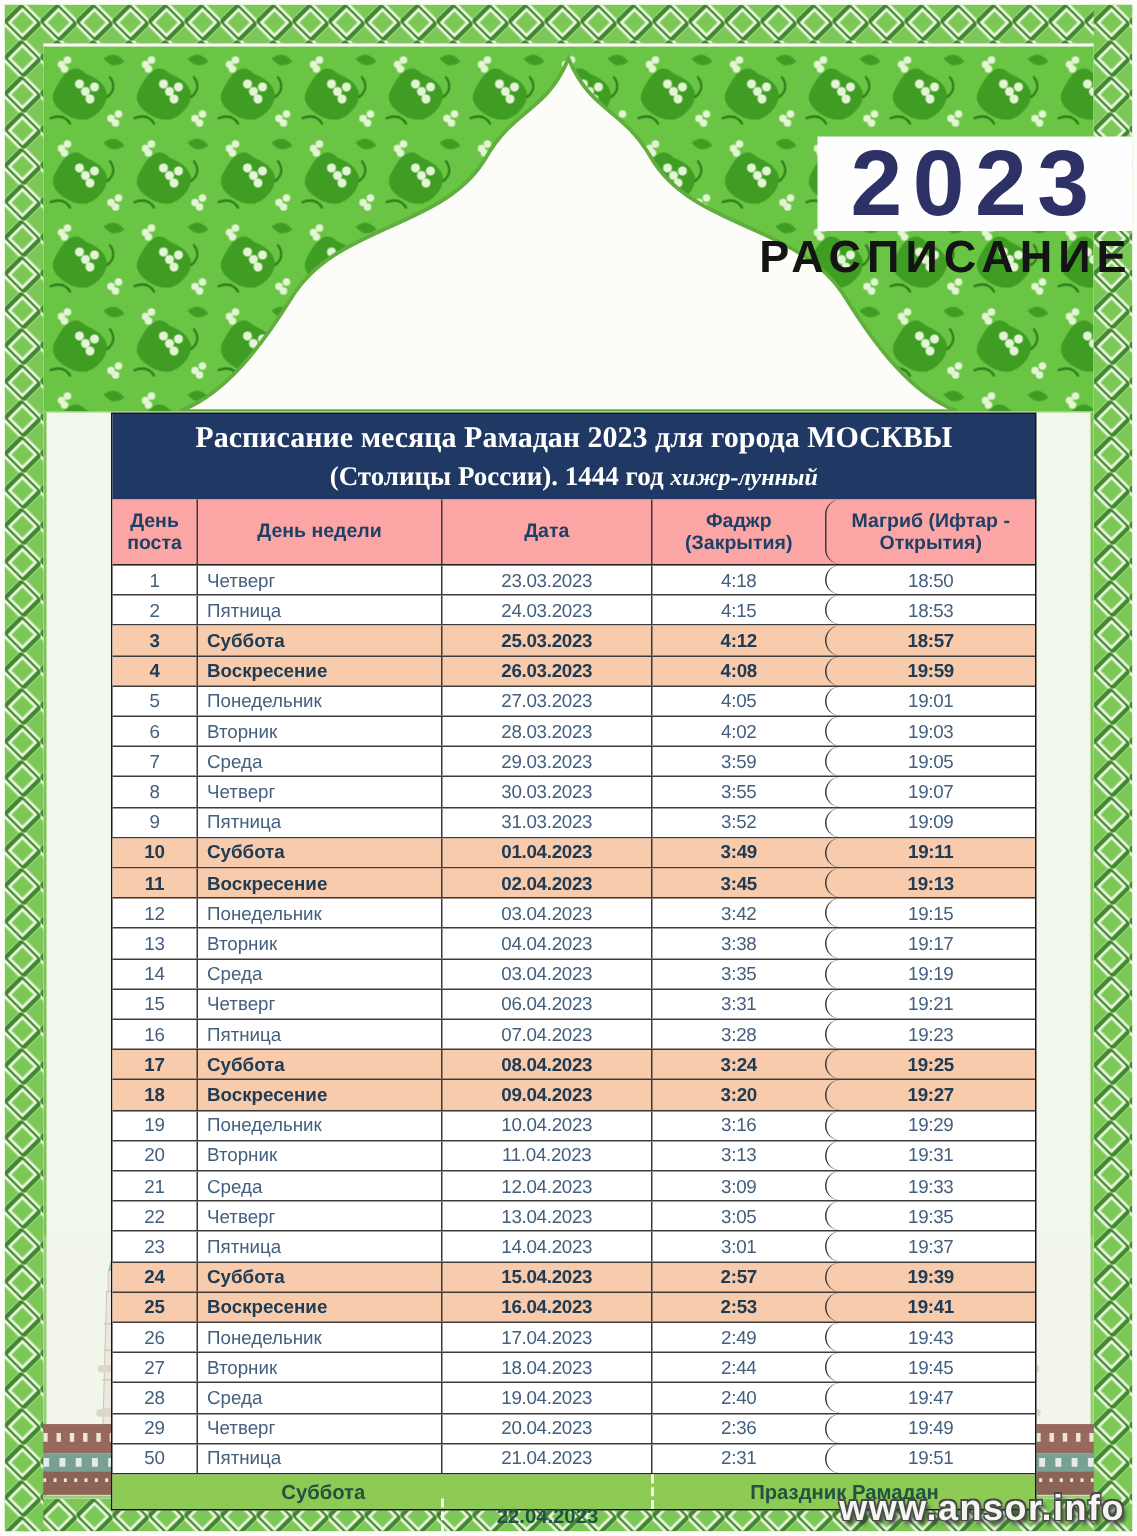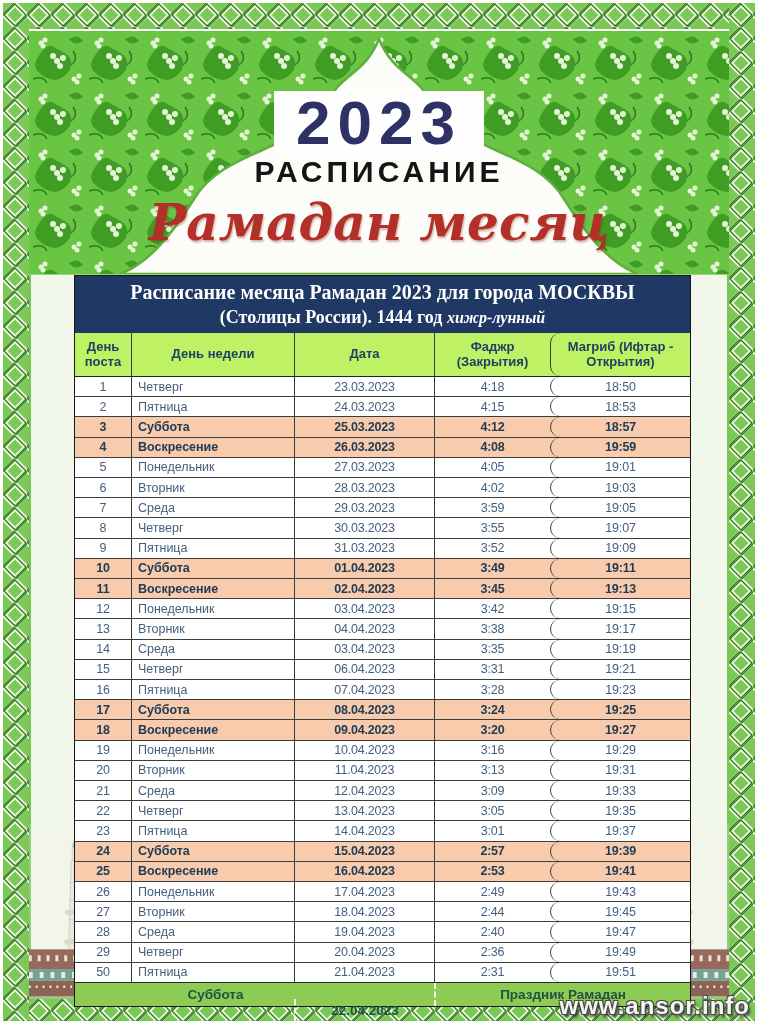--- a/index.html
+++ b/index.html
@@ -16,21 +16,21 @@
   .chain-right{right:0;top:0;width:26px;height:1018px;}
   .inner-line{position:absolute;left:26px;top:26px;right:26px;bottom:22px;
               border:2px solid #7cc257;z-index:1;pointer-events:none;}
 
   
   .top-ornament{position:absolute;left:26px;top:26px;width:700px;height:243px;z-index:1;
                 border-top:2px solid #fff;border-bottom:1px solid #9ad27d;}
   .top-ornament svg{display:block;width:100%;height:100%;}
 
   
-  .title-block{position:absolute;top:88px;left:0;right:0;text-align:center;z-index:4;}
+  .title-block{position:absolute;top:88px;left:0;right:0;text-align:right;z-index:4;}
   .year{display:inline-block;background:#fefefe;padding:0 22px;line-height:1.02;
         font-size:62px;font-weight:bold;letter-spacing:7px;color:#2e3166;}
   .heading{margin-top:1px;font-size:30px;font-weight:600;letter-spacing:4px;color:#141414;}
   .script-title{margin-top:4px;font-family:"DejaVu Serif",serif;font-style:italic;font-weight:bold;
         font-size:50px;color:#b33028;text-shadow:1px 2px 2px rgba(130,40,30,.35);}
 
   
   .mosque{position:absolute;bottom:20px;width:118px;height:178px;z-index:2;}
   .mosque svg{display:block;width:100%;height:100%;}
   .mosque-left{left:16px;}
@@ -38,21 +38,21 @@
 
   
   .table-wrap{position:absolute;left:71px;top:272px;width:617px;height:732px;z-index:4;
               box-sizing:border-box;border:1px solid #161616;background:#fff;
               display:flex;flex-direction:column;}
   .band{height:57px;background:#1f3864;color:#fff;text-align:center;
         font-family:"Liberation Serif",serif;font-weight:bold;padding-top:3px;box-sizing:border-box;}
   .band .l1{font-size:20px;line-height:26px;}
   .band .l2{font-size:18px;line-height:24px;}
   .band .l2 .it{font-style:italic;font-size:16px;}
-  .cols-header{height:44px;background:#bef264;display:flex;color:#1f4066;font-weight:bold;
+  .cols-header{height:44px;background:#fca5a5;display:flex;color:#1f4066;font-weight:bold;
         font-size:13px;line-height:1.15;border-bottom:1px solid #222;box-sizing:border-box;}
   .cols-header .cell{display:flex;align-items:center;justify-content:center;text-align:center;
         padding:1px 4px;box-sizing:border-box;}
   .cell{box-sizing:border-box;}
   .c1{width:56px;}.c2{width:163px;}.c3{width:140px;}.c4{width:116px;}.c5{flex:1;border-radius:10px;}
   .cols-header .cell + .cell, .row .cell + .cell{border-left:1px solid #3a3a3a;}
   .rows{flex:1;display:flex;flex-direction:column;}
   .row{flex:1;display:flex;font-size:12.5px;color:#44607e;border-bottom:1px solid #3c3c3c;}
   .row:last-child{border-bottom:1px solid #2a2a2a;}
   .row .cell{display:flex;align-items:center;justify-content:center;letter-spacing:-0.2px;}
@@ -173,21 +173,20 @@
     </div>
   <div class="chain chain-right">
       <svg preserveAspectRatio="none">
         <rect width="100%" height="100%" fill="url(#chainPat)"></rect>
       </svg>
     </div>
 
   <div class="title-block">
     <div><span class="year">2023</span></div>
     <div class="heading">РАСПИСАНИЕ</div>
-    <div class="script-title">Рамадан месяц</div>
   </div>
 
   <div class="table-wrap">
     <div class="band">
       <div class="l1">Расписание месяца Рамадан 2023  для города МОСКВЫ</div>
       <div class="l2"><span>(Столицы России). 1444 год </span><span class="it">хижр-лунный</span></div>
     </div>
     <div class="cols-header">
       <div class="cell c1">День поста</div>
       <div class="cell c2">День недели</div>

